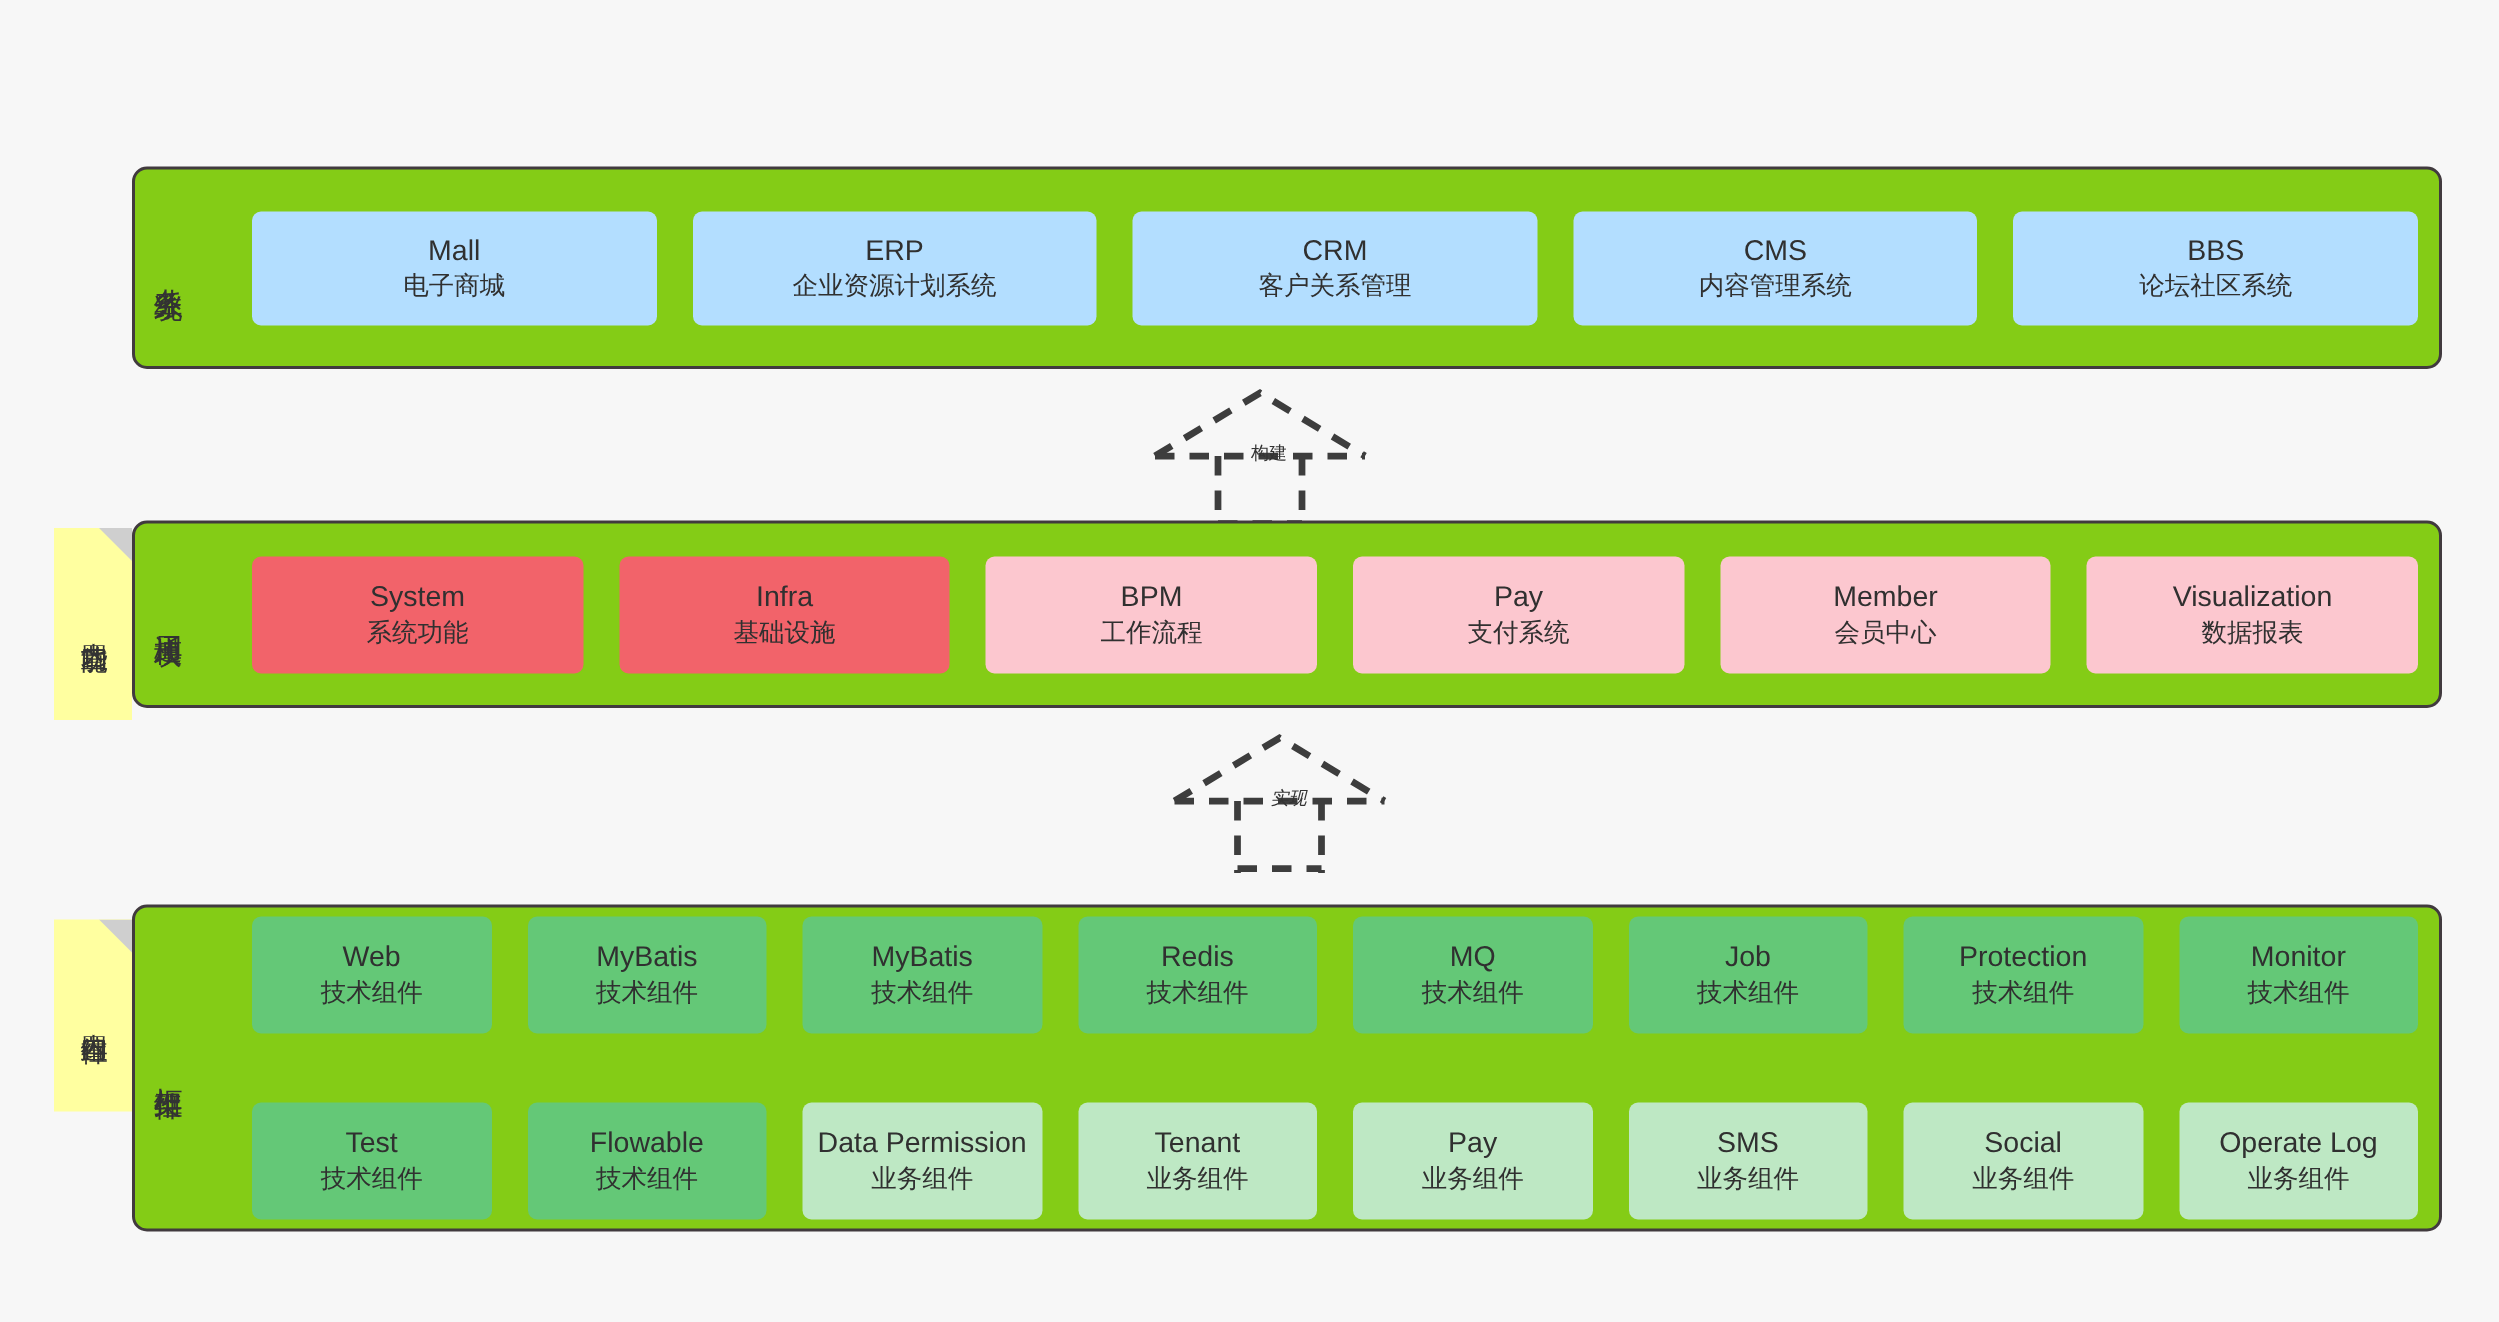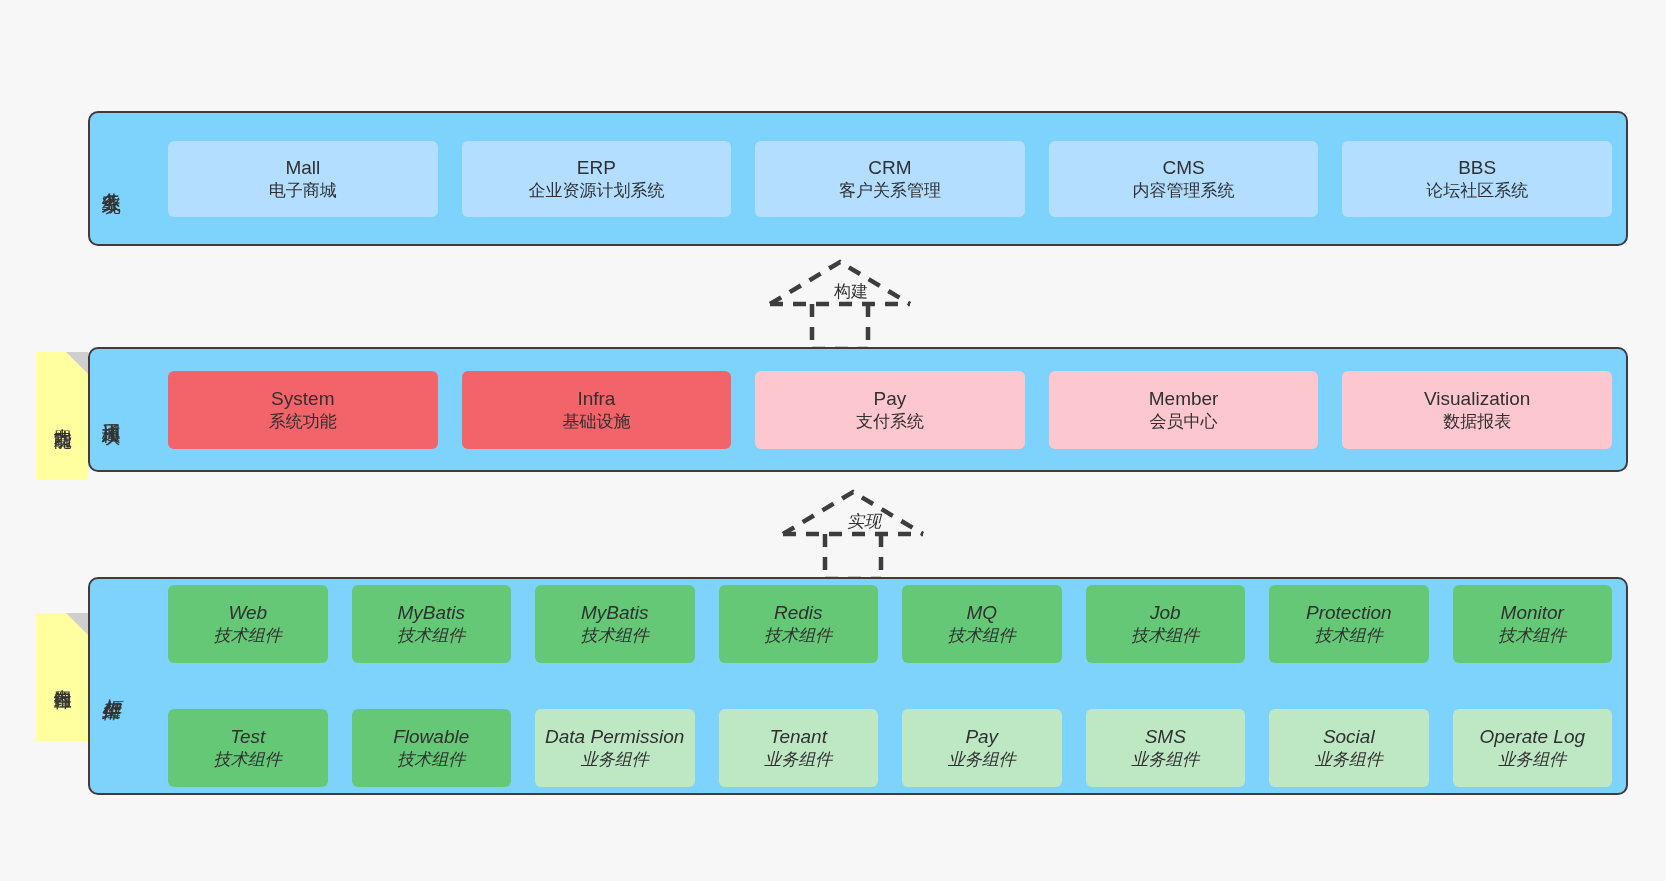--- a/index.html
+++ b/index.html
@@ -17,21 +17,21 @@
   }
 
   .canvas {
     position: absolute;
     inset: 0;
   }
 
   
   .section {
     position: absolute;
-    background: #7dd3fc;
+    background: #84cc16;
     border: 2px solid #413a3e;
     border-radius: 10px;
     box-sizing: border-box;
     display: flex;
     align-items: stretch;
     gap: 32px;
   }
 
   .section-label {
     flex: 0 0 auto;
@@ -125,23 +125,23 @@
   
   .connector {
     position: absolute;
     width: 160px;
     height: 96px;
   }
   .connector svg { display: block; width: 100%; height: 100%; }
   .connector .conn-label {
     position: absolute;
     left: 50%;
-    top: 24px;
+    top: 38px;
     transform: translateX(-6px);
-    font-size: 17px;
+    font-size: 12px;
     color: #333333;
     background: transparent;
     white-space: nowrap;
   }
 </style>
 </head>
 <body>
 
 <div class="canvas">
 
@@ -195,20 +195,24 @@
     <div class="section-label">通用模块</div>
     <div class="section-body">
       <div class="row" style="height:78px;">
         <div class="node c-red">
           <div class="n-en">System</div>
           <div class="n-cn">系统功能</div>
         </div>
         <div class="node c-red">
           <div class="n-en">Infra</div>
           <div class="n-cn">基础设施</div>
+        </div>
+        <div class="node c-pink">
+          <div class="n-en">BPM</div>
+          <div class="n-cn">工作流程</div>
         </div>
         <div class="node c-pink">
           <div class="n-en">Pay</div>
           <div class="n-cn">支付系统</div>
         </div>
         <div class="node c-pink">
           <div class="n-en">Member</div>
           <div class="n-cn">会员中心</div>
         </div>
         <div class="node c-pink">
@@ -228,21 +232,21 @@
       <polyline points="52,93 108,93" fill="none" stroke="#3d3d3d" stroke-width="4.5" stroke-dasharray="13 10"></polyline>
     </svg>
     <div class="conn-label">实现</div>
   </div>
 
   <div class="note" style="left:36px; top:613px; width:52px; height:128px;">
     <span class="fold"></span>
     <span>内置组件</span>
   </div>
 
-  <div class="section" id="sec-2" style="left:88px; top:577px; width:1540px; height:218px;font-style:italic;">
+  <div class="section" id="sec-2" style="left:88px; top:603px; width:1540px; height:218px;">
     <div class="section-label">框架组件</div>
     <div class="section-body">
 
       <div class="row" style="height:78px;">
         <div class="node c-green">
           <div class="n-en">Web</div>
           <div class="n-cn">技术组件</div>
         </div>
         <div class="node c-green">
           <div class="n-en">MyBatis</div>

